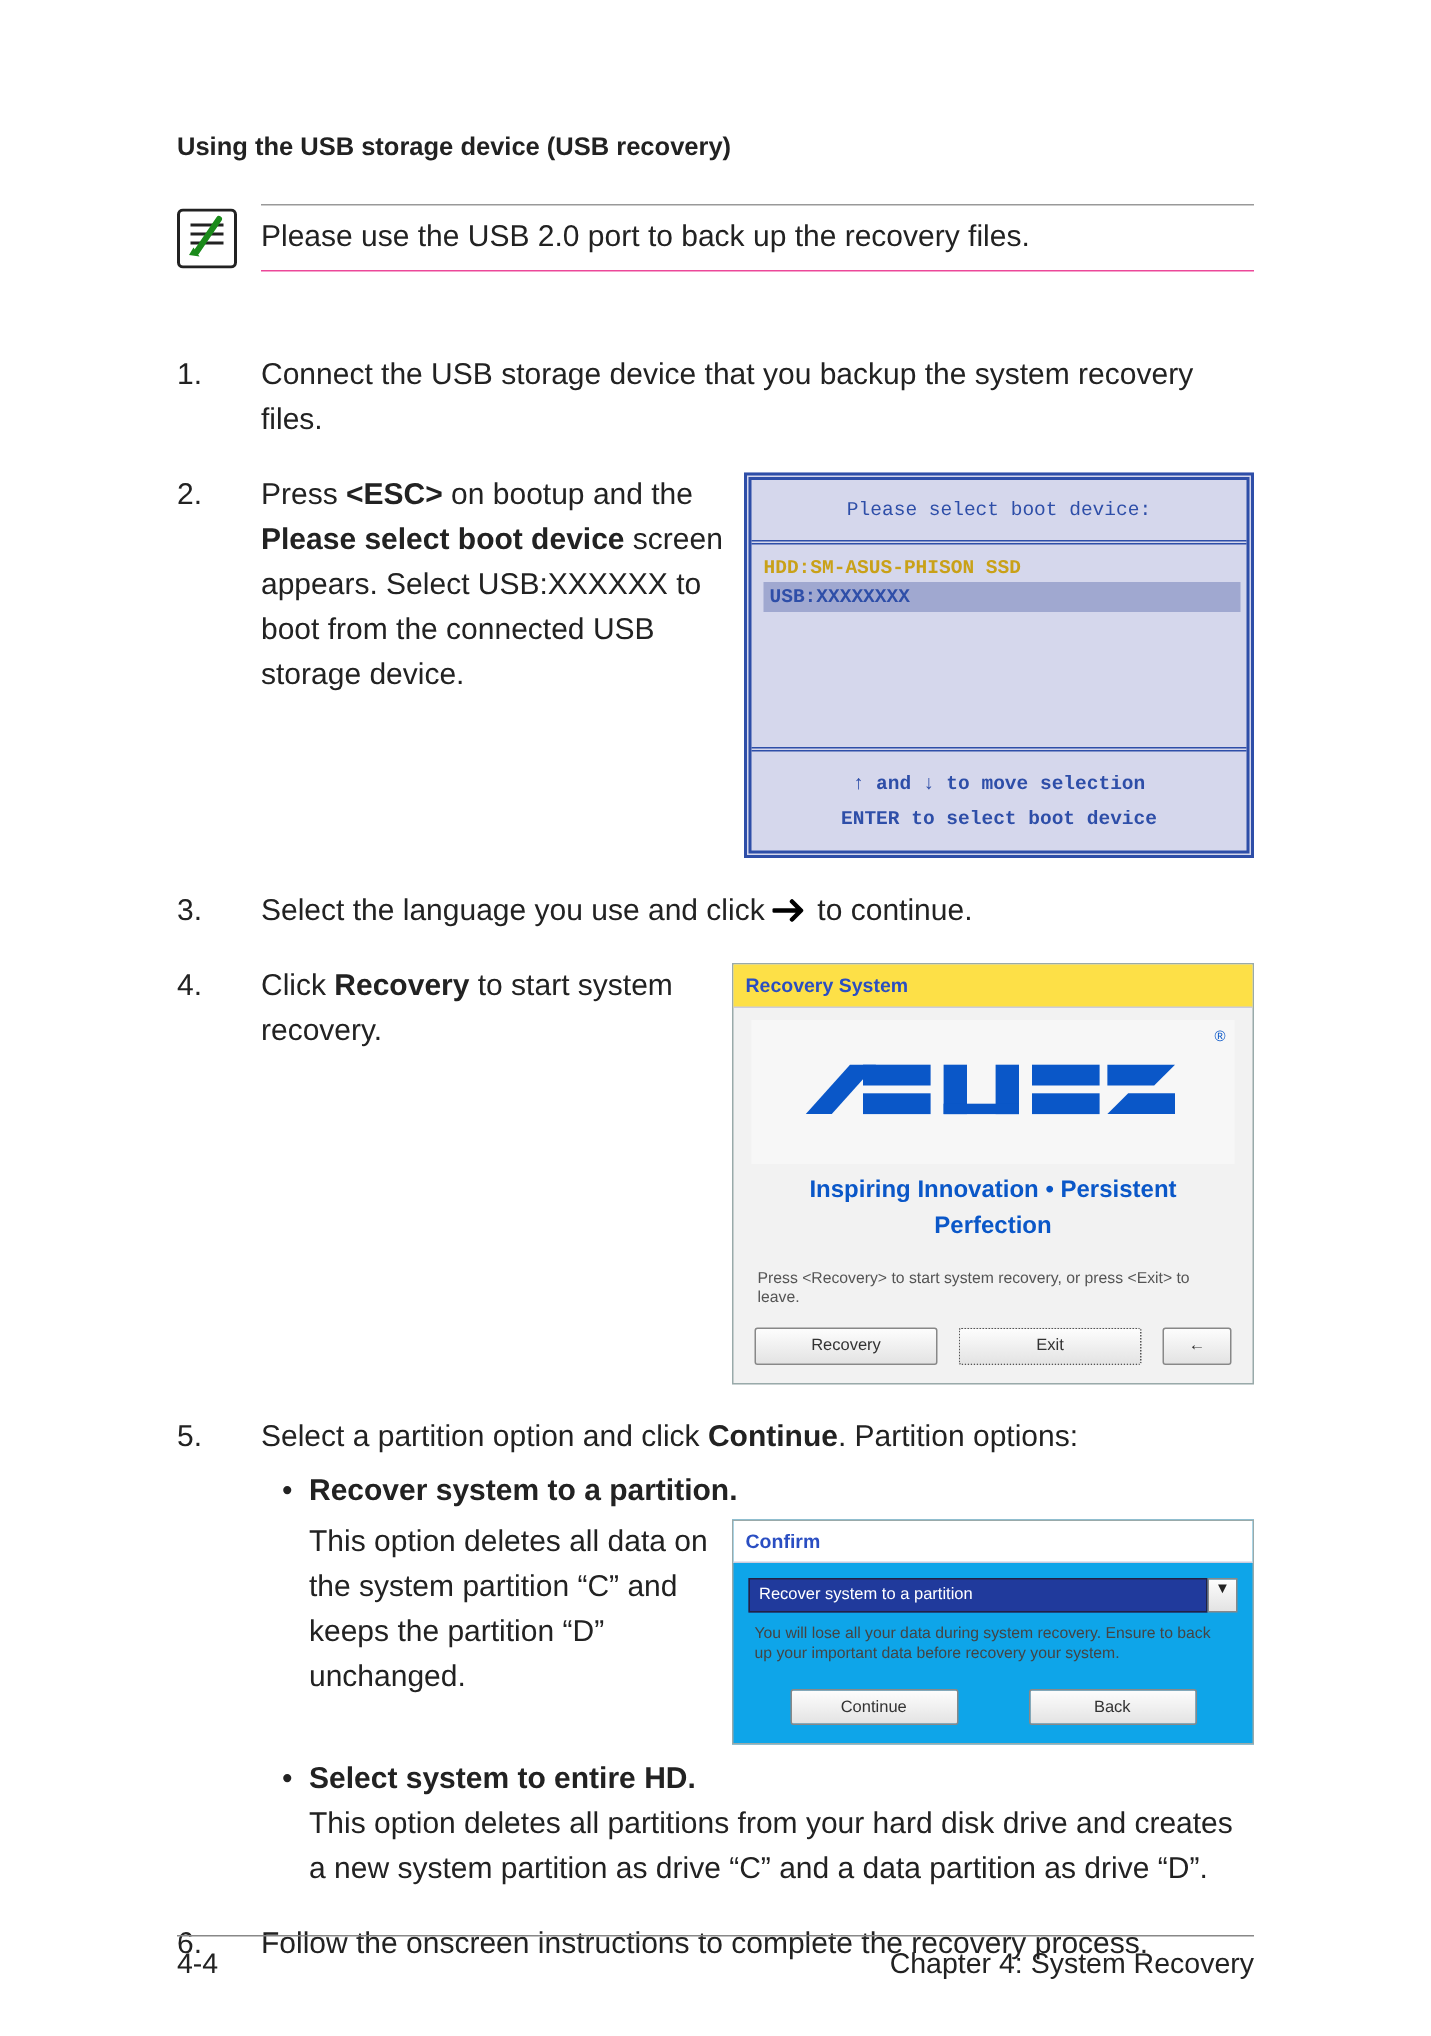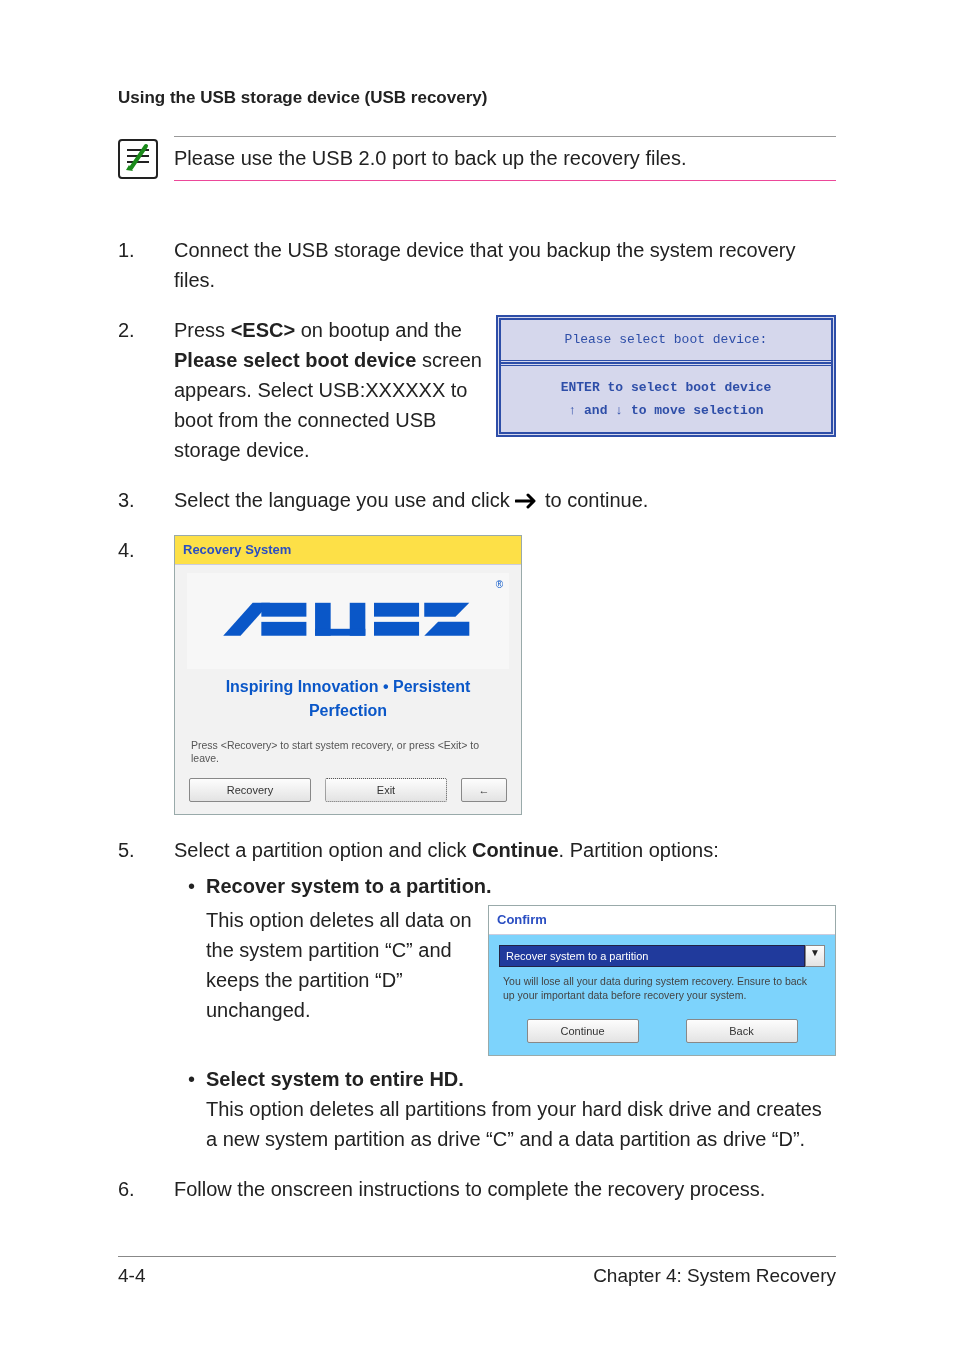--- a/index.html
+++ b/index.html
@@ -158,21 +158,21 @@
     border-radius: 2px;
     color: #333;
   }
   .winbtn.dotted { border: 1px dotted #555; }
   .winbtn.arrow { flex: 0 0 44px; font-weight: 700; }
 
   
   .confirm {
     width: 348px;
     border: 1px solid #9aa;
-    background: #7dd3fc;
+    background: #0ea5e9;
     box-sizing: border-box;
   }
   .confirm .titlebar {
     background: #fff;
     color: #2a4ec2;
     font-weight: 700;
     font-size: 13px;
     padding: 4px 8px;
     border-bottom: 1px solid #ccd;
   }
@@ -274,41 +274,48 @@
 
     <li>
       <span class="num">2.</span>
       <div class="step-flex">
         <div class="step-text">
           <span>Press </span><b>&lt;ESC&gt;</b><span> on bootup and the </span><b>Please select boot device</b><span> screen appears. Select USB:XXXXXX to boot from the connected USB storage device.</span>
         </div>
         <div class="step-fig">
           <div class="bios">
             <div class="title-cell">Please select boot device:</div>
+            <div class="body-cell">
+              <div class="hdd">HDD:SM-ASUS-PHISON SSD</div>
+              <div class="usb">USB:XXXXXXXX</div>
+            </div>
             <div class="hint-cell">
+              <div>↑ and ↓ to move selection</div>
               <div>ENTER to select boot device</div>
-              <div>↑ and ↓ to move selection</div>
             </div>
           </div>
         </div>
       </div>
     </li>
 
     <li>
       <span class="num">3.</span>
       <span>
         <span>Select the language you use and click </span><span class="arrow-inline"><svg viewBox="0 0 24 16">
               <path d="M1 8 L18 8 M13 2 L19 8 L13 14" stroke="#000" stroke-width="3" fill="none" stroke-linecap="round" stroke-linejoin="round"></path>
             </svg></span><span> to continue.</span>
       </span>
     </li>
 
     <li>
       <span class="num">4.</span>
       <div class="step-flex">
+        <div class="step-text">
+          <span>Click </span><b>Recovery</b><span> to start system recovery.</span>
+        </div>
         <div class="step-fig">
           <div class="recwin">
             <div class="titlebar">Recovery System</div>
             <div class="logo-area">
               <svg viewBox="0 0 300 70" width="260" height="66">
                 <g fill="#0a57c8">
                   <polygon points="6,52 40,14 60,14 26,52"></polygon>
                   <rect x="50" y="14" width="52" height="16"></rect>
                   <rect x="50" y="36" width="52" height="16"></rect>
                   <rect x="112" y="14" width="18" height="38"></rect>

